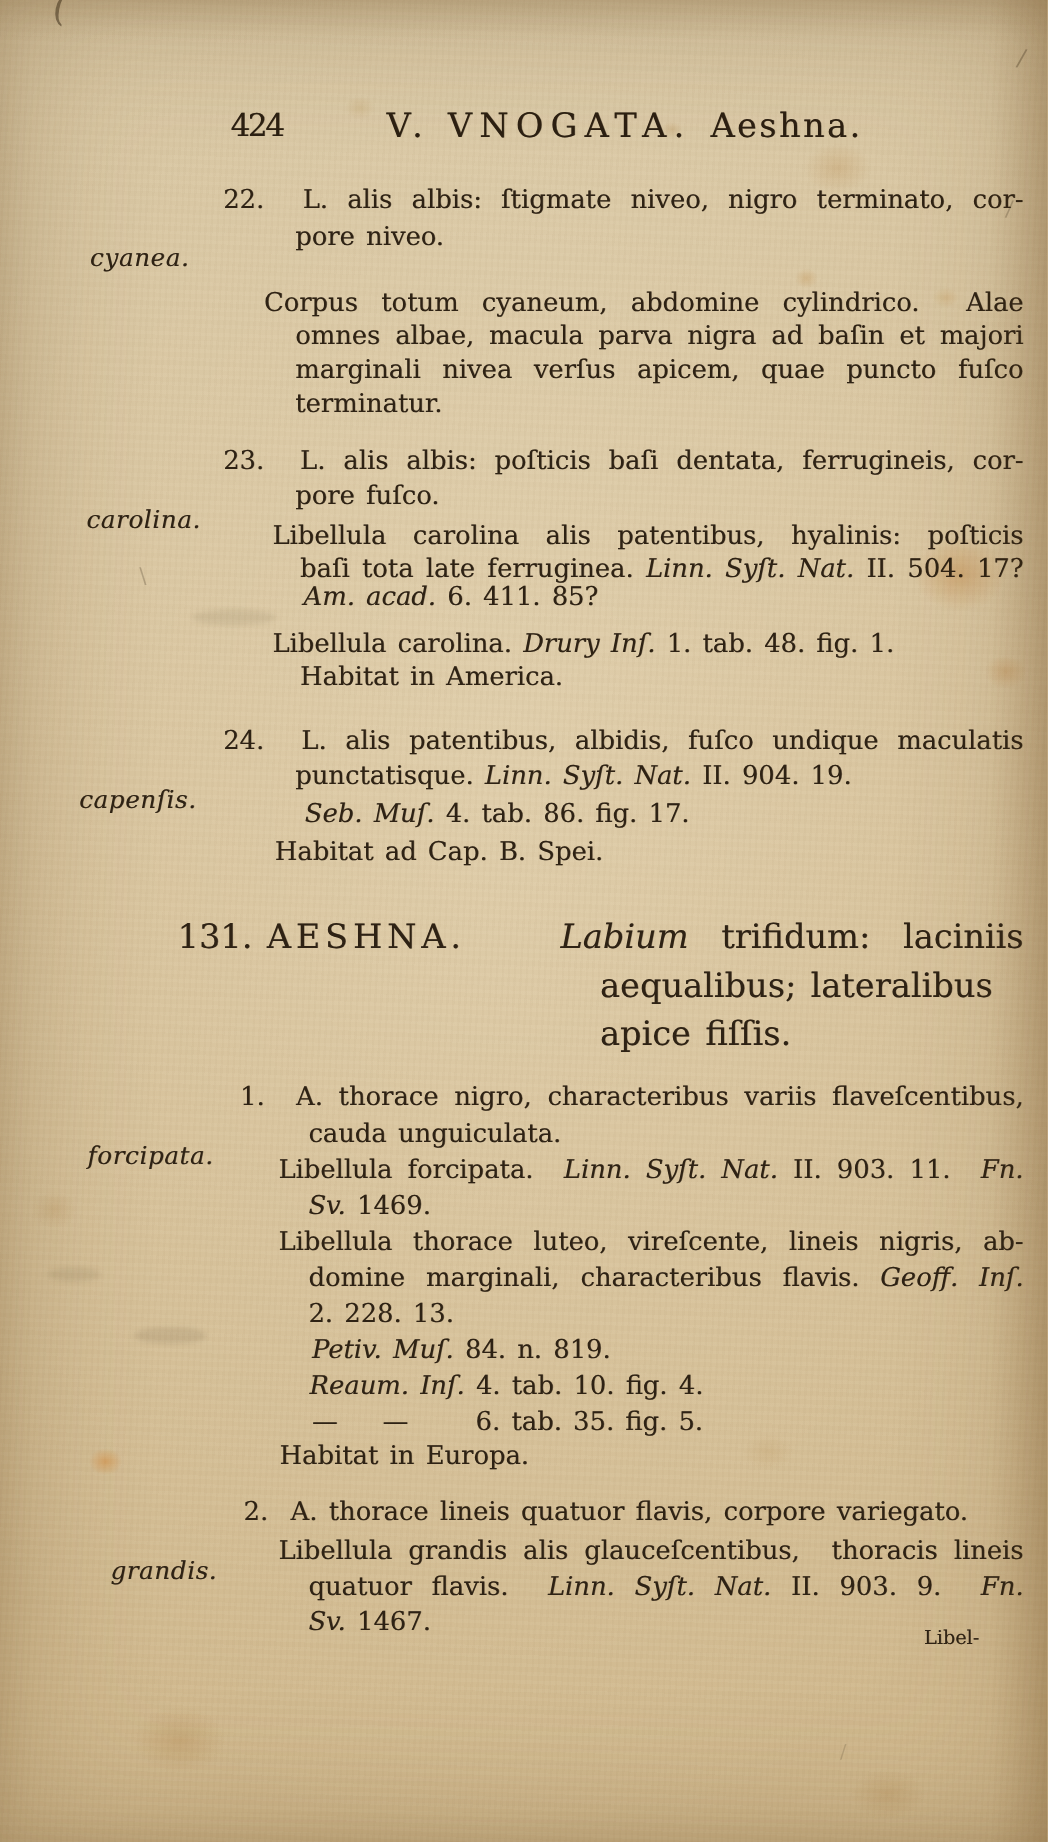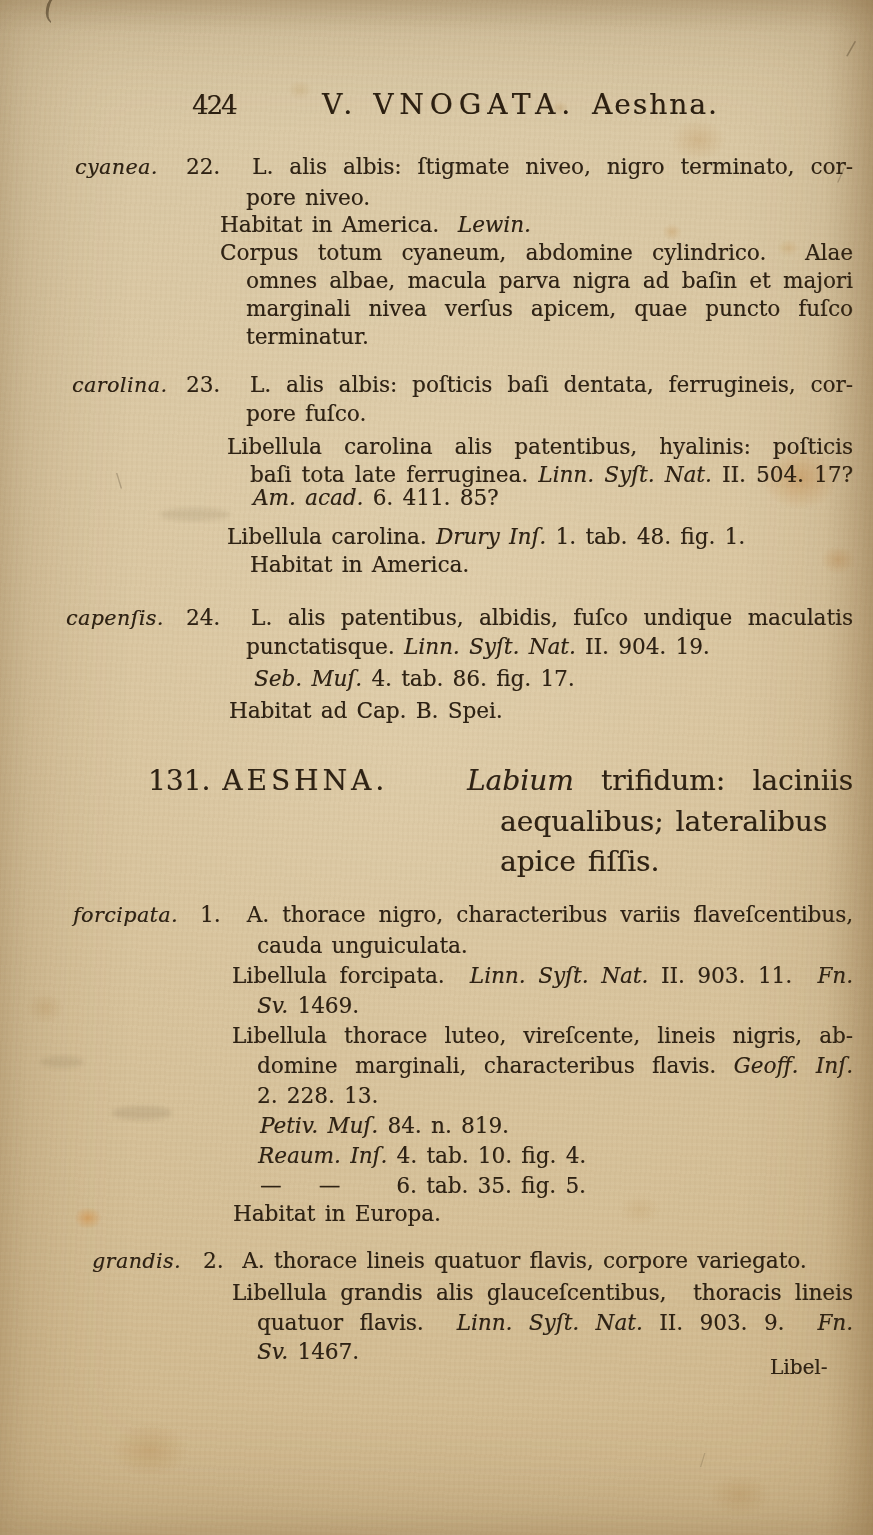--- a/index.html
+++ b/index.html
@@ -28,31 +28,31 @@
       linear-gradient(180deg, #d6c4a0 0%, #d3bd95 42%, #cfb78c 100%);
     font-family:"DejaVu Serif","Liberation Serif",serif;
   }
   .page::after{content:"";position:absolute;inset:0;pointer-events:none;
     box-shadow: inset 0 0 120px rgba(95,65,25,.30), inset 0 0 28px rgba(95,65,25,.12);}
   .tl{position:absolute;font-size:21.5px;line-height:28px;color:#2e2214;
       word-spacing:2.5px;white-space:nowrap;text-shadow:.4px 0 0 rgba(46,34,20,.45);}
   .j{white-space:normal;text-align:justify;text-align-last:justify;}
   .it{font-style:italic;}
   .mlabel{position:absolute;font-style:italic;font-size:20.5px;line-height:28px;color:#2e2214;
-      text-shadow:.4px 0 0 rgba(46,34,20,.5);letter-spacing:.5px;}
+      text-shadow:.4px 0 0 rgba(46,34,20,.5);letter-spacing:.5px;margin-top:48px;}
   .hd{font-size:28px;line-height:34px;word-spacing:3px;}
   .hnum{letter-spacing:0px;}
   .hcaps{letter-spacing:4px;}
   .pagenum{position:absolute;left:192px;top:90px;font-size:26px;letter-spacing:-2px;color:#2c2012;
       text-shadow:.4px 0 0 rgba(44,32,18,.5);}
   .runtitle{position:absolute;left:322px;top:88px;font-size:28px;letter-spacing:6px;color:#2c2012;
       text-shadow:.4px 0 0 rgba(44,32,18,.5);}
   .rungenus{position:absolute;left:592px;top:88px;font-size:28px;letter-spacing:2px;color:#2c2012;
       text-shadow:.4px 0 0 rgba(44,32,18,.5);}
-  .catch{position:absolute;left:770px;top:1355px;font-size:20px;color:#2e2214;
+  .catch{position:absolute;left:770px;top:1355px;font-size:16px;color:#2e2214;
       text-shadow:.4px 0 0 rgba(46,34,20,.45);}
   .pmark{position:absolute;color:rgba(50,38,22,.7);font-size:26px;pointer-events:none;}
   .smudge{position:absolute;border-radius:50%;filter:blur(2px);pointer-events:none;}
 </style>
 </head>
 <body>
 
 <div class="page">
 
   <span class="pagenum">424</span>
@@ -60,21 +60,20 @@
   <span class="rungenus">Aeshna.</span>
 
   <span class="mlabel" style="left:75px;top:153px">cyanea.</span>
   <span class="mlabel" style="left:72px;top:371px">carolina.</span>
   <span class="mlabel" style="left:66px;top:604px">capenſis.</span>
   <span class="mlabel" style="left:73px;top:901px">forcipata.</span>
   <span class="mlabel" style="left:92px;top:1247px">grandis.</span>
 
   <div class="tl j" style="top:153px;left:186px;width:667px"><span>22.&nbsp; L. alis albis: ſtigmate niveo, nigro terminato, cor-</span></div>
   <div class="tl" style="top:184px;left:246px"><span>pore niveo.</span></div>
-  <div class="tl" style="top:211px;left:220px"><span>Habitat in America.&nbsp; </span><span class="it">Lewin.</span></div>
   <div class="tl j" style="top:239px;left:220px;width:633px"><span>Corpus totum cyaneum, abdomine cylindrico.&nbsp; Alae</span></div>
   <div class="tl j" style="top:267px;left:246px;width:607px"><span>omnes albae, macula parva nigra ad baſin et majori</span></div>
   <div class="tl j" style="top:295px;left:246px;width:607px"><span>marginali nivea verſus apicem, quae puncto fuſco</span></div>
   <div class="tl" style="top:323px;left:246px"><span>terminatur.</span></div>
 
   <div class="tl j" style="top:371px;left:186px;width:667px"><span>23.&nbsp; L. alis albis: poſticis baſi dentata, ferrugineis, cor-</span></div>
   <div class="tl" style="top:400px;left:246px"><span>pore fuſco.</span></div>
   <div class="tl j" style="top:433px;left:227px;width:626px"><span>Libellula carolina alis patentibus, hyalinis: poſticis</span></div>
   <div class="tl j" style="top:461px;left:250px;width:603px"><span>baſi tota late ferruginea. </span><span class="it">Linn. Syſt. Nat.</span><span> II. 504. 17?</span></div>
   <div class="tl" style="top:484px;left:253px"><span class="it">Am. acad.</span><span> 6. 411. 85?</span></div>

